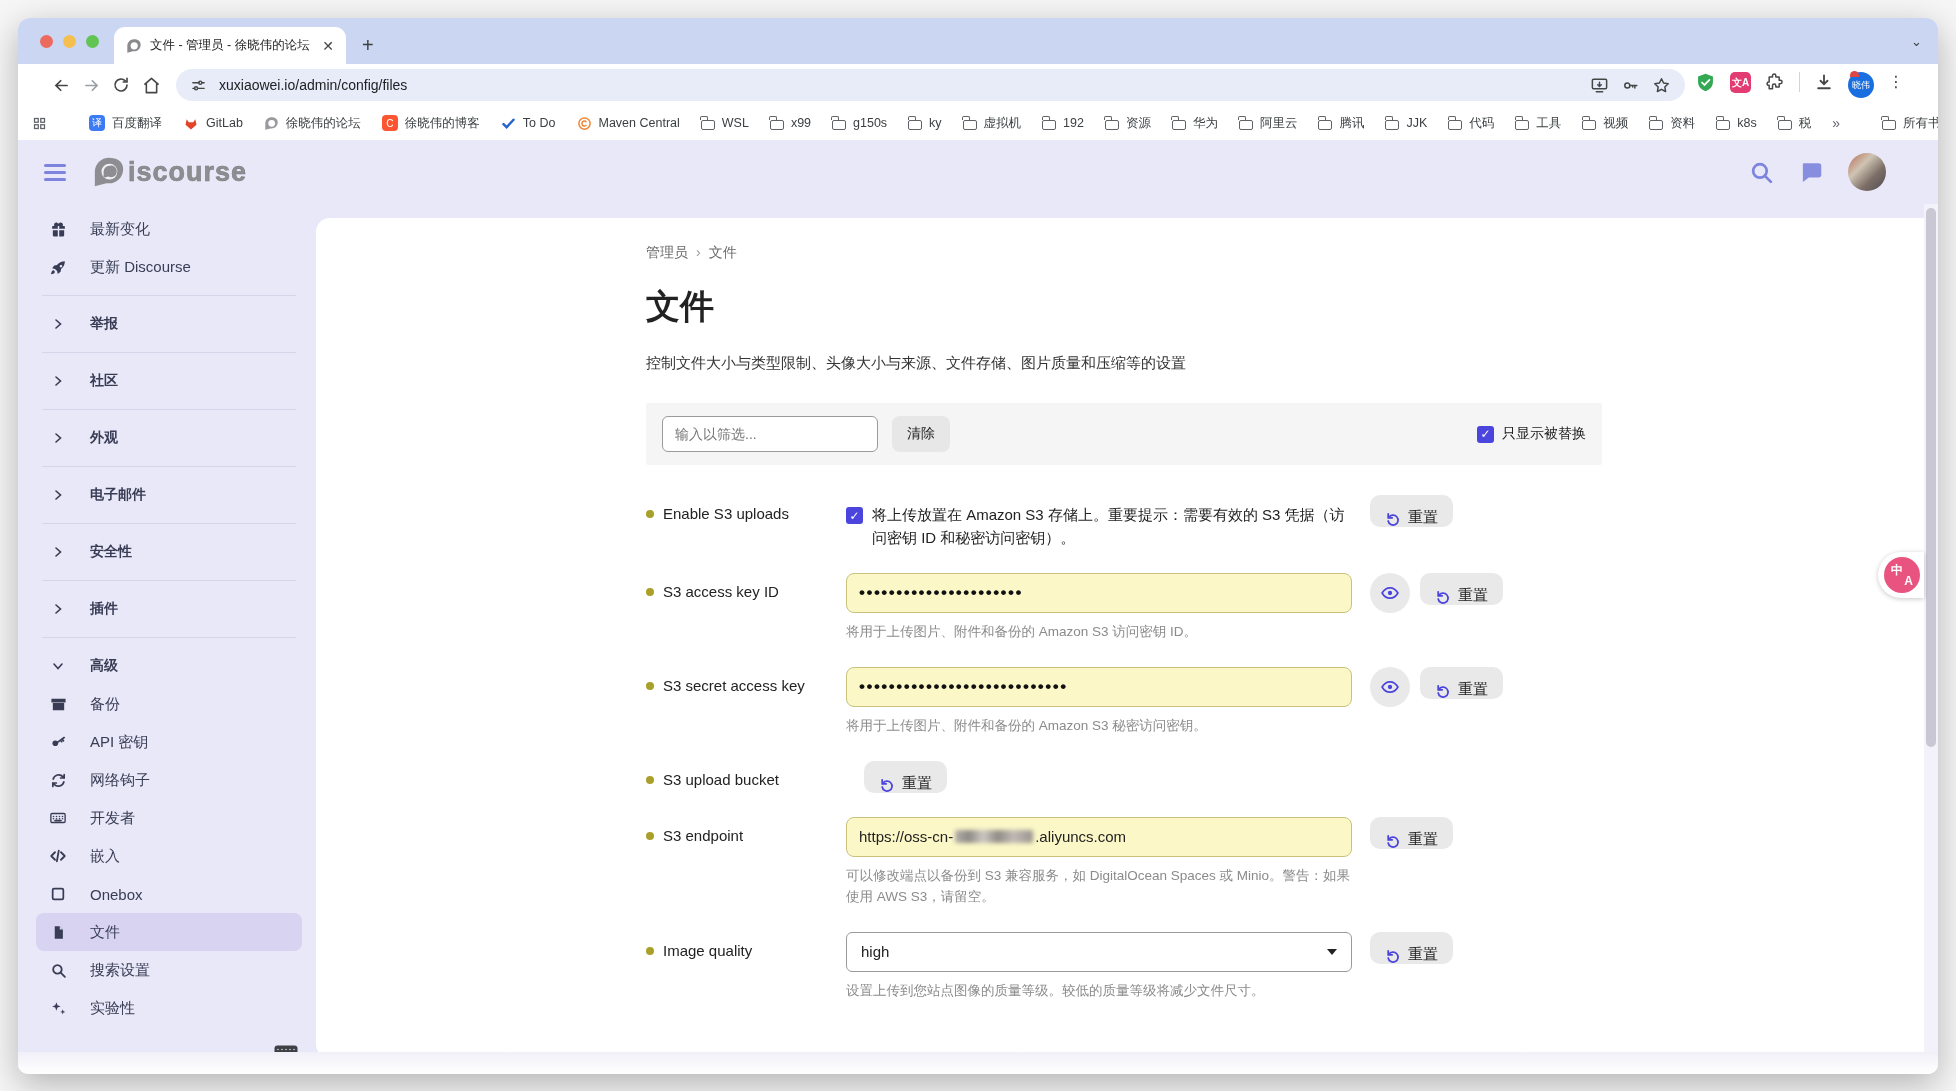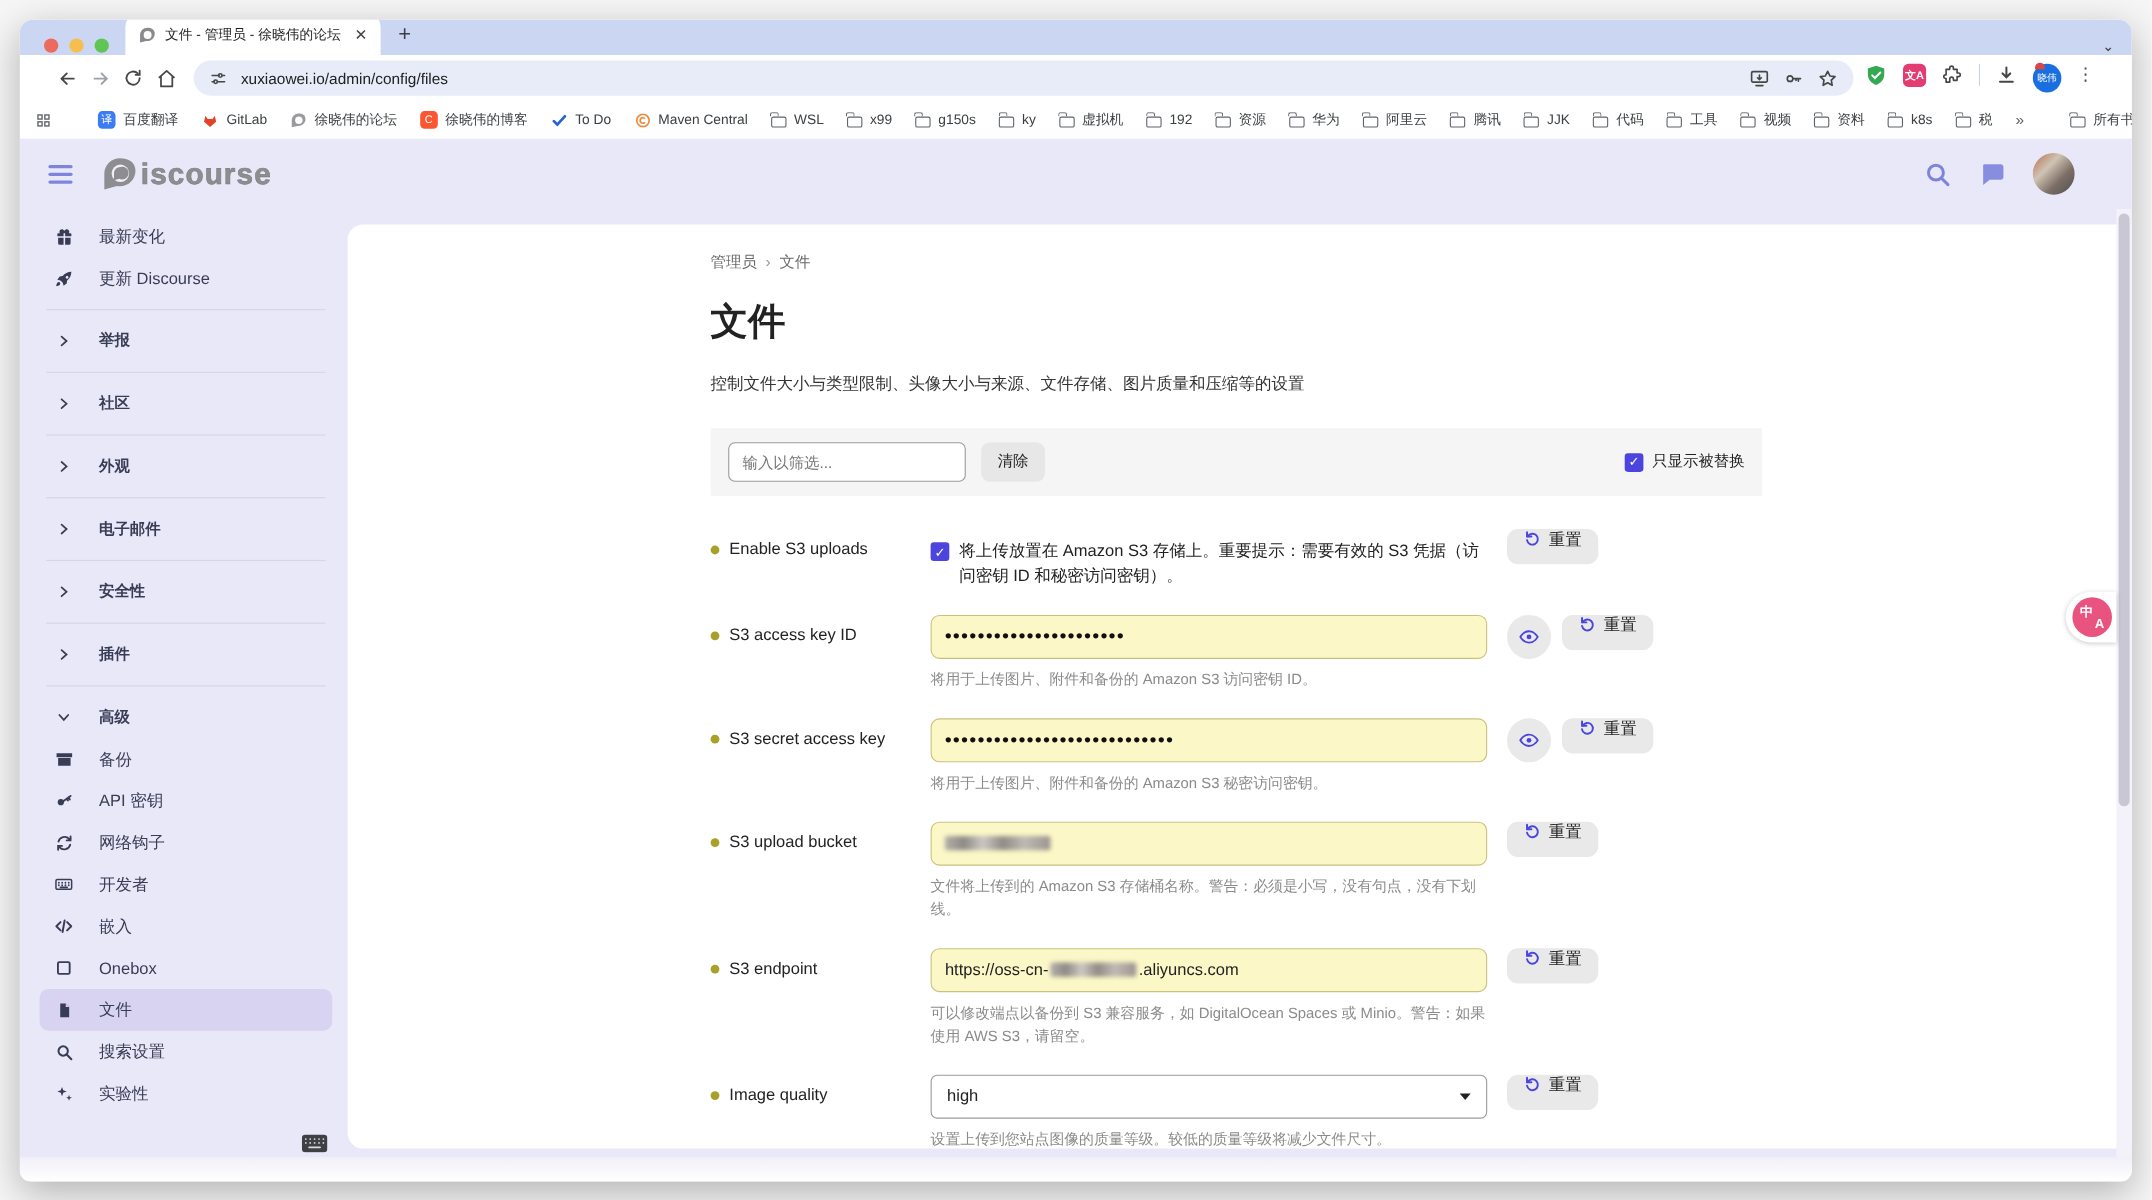--- a/index.html
+++ b/index.html
@@ -5,21 +5,21 @@
   * { margin:0; padding:0; box-sizing:border-box; }
   html,body { background:#f6f6f6; font-family:"Liberation Sans","DejaVu Sans",sans-serif; }
   .stage { width:1956px; height:1091px; position:relative; overflow:hidden; }
 
   
   .window { position:absolute; left:18px; top:18px; width:1920px; height:1056px;
             border-radius:12px 12px 10px 10px; overflow:hidden; background:#fff;
             box-shadow:0 10px 35px rgba(0,0,0,.28); }
 
   
-  .tabstrip { height:32px; background:#cbd7f2; display:flex; align-items:flex-end; position:relative; }
+  .tabstrip { height:46px; background:#cbd7f2; display:flex; align-items:flex-end; position:relative; }
   .lights { display:flex; gap:10px; position:absolute; left:22px; top:17px; }
   .light { width:13px; height:13px; border-radius:50%; }
   .l-red{background:#ed6a5e;} .l-yellow{background:#f5bf4f;} .l-green{background:#61c554;}
   .tab { margin-left:96px; width:232px; height:37px; background:#fff; border-radius:11px 11px 0 0;
          display:flex; align-items:center; gap:8px; padding:0 8px 0 12px; font-size:12.5px; color:#1f1f1f; }
   .tab-title { flex:1; white-space:nowrap; overflow:hidden; }
   .tab-close { color:#444; font-size:14px; padding:0 4px; }
   .newtab { margin:0 0 9px 16px; font-size:20px; color:#3c4043; line-height:1; }
   .strip-chev { position:absolute; right:16px; top:16px; color:#3c4043; font-size:13px; }
 
@@ -101,21 +101,21 @@
   .s-input { height:40px; background:#fbf7c7; border:1px solid #c9c17c; border-radius:8px; padding:0 12px;
              display:flex; align-items:center; font-size:15px; color:#222; }
   .pw { font-size:17px; font-weight:bold; letter-spacing:1.5px; color:#111; }
   .blurred { display:inline-block; height:13px; border-radius:2px; vertical-align:middle;
              background:linear-gradient(90deg,#b4aea8,#8e8a86 18%,#cdc8c2 36%,#918b86 55%,#c0bab4 75%,#9b948f);
              filter:blur(2px); }
   .s-desc { margin-top:9px; font-size:13.5px; color:#8b8b8b; line-height:1.55; }
   .s-actions { display:flex; gap:10px; margin-left:18px; align-items:flex-start; }
   .btn-eye { width:40px; height:40px; border-radius:50%; background:#e9e9ea; border:none;
              display:flex; align-items:center; justify-content:center; }
-  .btn-reset { height:32px; border:none; border-radius:10px; background:#e9e9ea; display:flex; align-items:flex-start;
+  .btn-reset { height:32px; border:none; border-radius:10px; background:#e9e9ea; display:flex; align-items:flex-end;
                gap:7px; padding:0 15px; font-size:15px; color:#222; font-family:inherit; }
   .s-select { height:40px; background:#fff; border:1px solid #9b9b9b; border-radius:6px; padding:0 14px;
               display:flex; align-items:center; font-size:15px; color:#222; }
   .caret { margin-left:auto; width:0; height:0; border-left:5px solid transparent; border-right:5px solid transparent;
            border-top:6px solid #222; }
 
   .scrollbar { position:absolute; top:0; right:0; bottom:0; width:14px; background:#f3f1fa; }
   .scroll-thumb { position:absolute; top:4px; left:2px; width:10px; height:62%; background:#c9c7d4; border-radius:6px; }
 
   .float-translate { position:absolute; right:14px; top:348px; width:46px; height:46px; background:#fff;
@@ -636,26 +636,20 @@
                   <span>重置</span>
                 </button>
               </div>
             </div>
 
             <div class="s-row">
               <div class="s-label">
                 <span class="s-dot"></span>
                 <span>S3 upload bucket</span>
               </div>
-              <div class="s-body">
-                <div class="s-input">
-                      <span class="blurred" style="width:96px"></span>
-                    </div>
-                <div class="s-desc">文件将上传到的 Amazon S3 存储桶名称。警告：必须是小写，没有句点，没有下划线。</div>
-              </div>
               <div class="s-actions">
                 <button class="btn-reset">
                   <svg width="16" height="16" viewBox="0 0 20 20" fill="none" stroke="#4b45dd" stroke-width="2.2" stroke-linecap="round">
                         <path d="M4.8 8.2A6.2 6.2 0 1 1 4 12.5"></path>
                         <path d="M4 3.5v5h5"></path>
                       </svg>
                   <span>重置</span>
                 </button>
               </div>
             </div>

